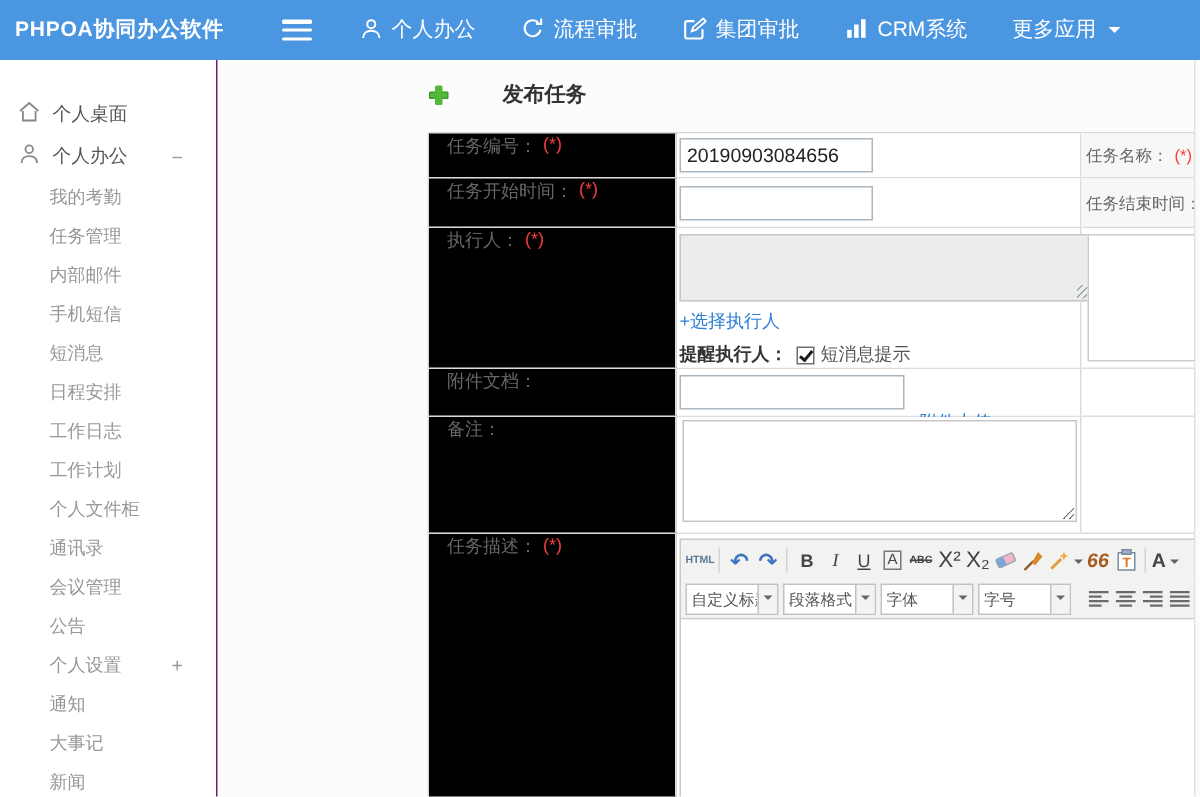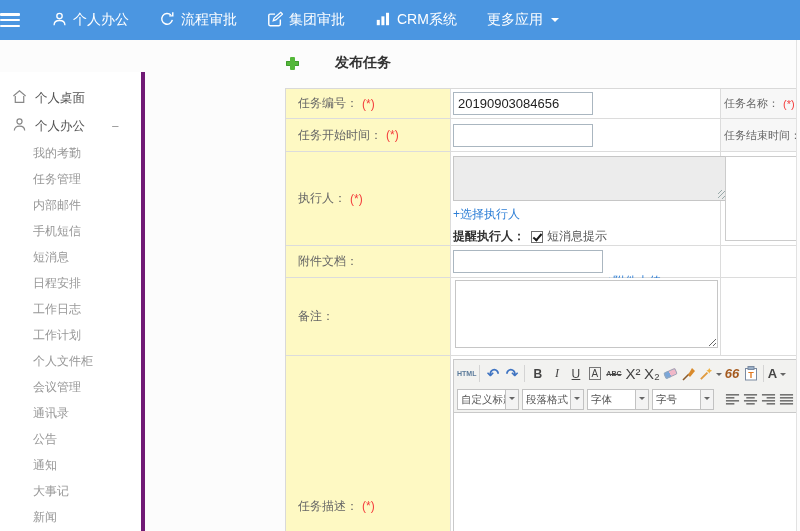--- a/index.html
+++ b/index.html
@@ -12,47 +12,47 @@
   .brand { margin-left:10px; width:178px; font-size:14px; font-weight:bold; letter-spacing:.5px; }
   .burger { width:20px; height:14px; display:flex; flex-direction:column; justify-content:space-between; cursor:pointer; }
   .burger i { display:block; height:2.5px; background:#fff; border-radius:1px; }
   .nav { display:flex; align-items:center; margin-left:32px; }
   .nav-item { display:flex; align-items:center; margin-right:30px; font-size:14px; cursor:pointer; white-space:nowrap; }
   .nav-item svg { margin-right:6px; }
   .caret-w { width:0; height:0; border:4px solid transparent; border-top-color:#fff; margin-left:8px; margin-top:4px; }
 
   
   .sidebar { position:absolute; top:40px; left:0; width:145px; bottom:0;
-    background:#fff; border-right:4px solid #701a75; overflow:hidden; padding-top:12px;margin-top:32px; }
+    background:#fff; border-right:1px solid #701a75; overflow:hidden; padding-top:22px; }
   .side-top { height:28px; display:flex; align-items:center; padding-left:12px; font-size:12.5px; color:#555; cursor:pointer; }
   .side-top svg { margin-right:8px; }
   .side-sub { height:26px; display:flex; align-items:center; padding-left:33px; font-size:12px; color:#979797; cursor:pointer; }
   .toggle { margin-left:auto; margin-right:22px; color:#999; font-size:13px; }
 
   
   .content { position:absolute; top:40px; left:146px; width:651px; bottom:0;
     background:#fcfcfc; border-right:1px solid #e2e2e2; overflow:hidden; }
   .page-header { position:absolute; left:140px; top:14px; display:flex; align-items:center;gap:29px; }
   .plusico { position:relative; width:13px; height:13px; margin-right:7px; }
   .plusico::before { content:""; position:absolute; left:0; top:4px; width:13px; height:5px; background:#54b83a; border-radius:1px; box-shadow:0 0 0 1px #3f9a2d inset; }
   .plusico::after { content:""; position:absolute; left:4px; top:0; width:5px; height:13px; background:#54b83a; border-radius:1px; }
   .page-title { font-size:14px; font-weight:bold; color:#333; }
 
   
   .ftable { position:absolute; left:139px; top:48px; width:700px;
     border:1px solid #d9d9d9; background:#fff; font-size:12px; color:#666; }
   .frow { display:flex; border-bottom:1px solid #dcdcdc; }
   .frow:last-child { border-bottom:none; }
-  .lcell { width:165px; background:#fef9c3; border-right:1px solid #dcdcdc;
-    display:flex; align-items:center; padding-left:12px; white-space:nowrap; }
+  .lcell { width:165px; background:#000000; border-right:1px solid #dcdcdc;
+    display:flex; padding-left:12px; white-space:nowrap; }
   .icell { width:270px; background:#fff; border-right:1px solid #dcdcdc; display:flex; align-items:center; padding-left:2px; position:relative; }
   .rcell { flex:1; display:flex; align-items:center; padding-left:3px; white-space:nowrap; overflow:hidden; font-size:11px; position:relative; }
   .gray { background:#f7f7f7; }
   .req { color:#f43d3d; margin-left:4px; }
-  .txt { height:23px; width:140px; border:1px solid #aab6c0; font-size:13px; color:#222; padding:1px 4px; background:#fff; outline:none; }
+  .txt { height:23px; width:129px; border:1px solid #aab6c0; font-size:13px; color:#222; padding:1px 4px; background:#fff; outline:none; }
   .link { color:#2e7fd6; font-size:12px; text-decoration:none; cursor:pointer;margin-top:39px; }
   .r1 { height:30px; }
   .r2 { height:33px; }
   .r3 { height:94px; }
   .r4 { height:32px; }
   .r5 { height:78px; }
   .r6 { height:300px; }
   .col-stack { display:flex; flex-direction:column; align-items:flex-start; justify-content:flex-start; padding-top:4px; }
   .exec-box { width:276px; height:50px; background:#ececec; border:1px solid #c6c6c6; position:relative; }
   .rhandle { position:absolute; right:1px; bottom:1px; width:9px; height:9px;
@@ -93,20 +93,21 @@
   .combo-txt { width:47px; padding:0 3px; font-size:10.5px; color:#555; overflow:hidden; white-space:nowrap; }
   .combo-btn { width:13px; height:100%; border-left:1px solid #c2c2c2; background:#f3f3f3; display:flex; align-items:center; justify-content:center; }
   .combo-btn .caret-g { margin:0; }
   .edbody { height:242px; background:#fff; cursor:text; }
   .alignico { margin:0 1.5px; cursor:pointer; display:flex; align-items:center; }
 </style>
 </head>
 <body>
 
 <div class="topbar">
+  <div class="brand">PHPOA协同办公软件</div>
   <div class="burger">
       <i></i>
       <i></i>
       <i></i>
     </div>
   <div class="nav">
     <div class="nav-item">
       <span><svg width="15" height="16" viewBox="0 0 18 18" fill="none" stroke="#fff" stroke-width="1.6">
             <circle cx="9" cy="5.5" r="3.2"></circle>
             <path d="M2.5 16.5c0-4 3-5.7 6.5-5.7s6.5 1.7 6.5 5.7"></path>
@@ -179,28 +180,32 @@
   <div class="side-sub">
       <span>工作日志</span>
     </div>
   <div class="side-sub">
       <span>工作计划</span>
     </div>
   <div class="side-sub">
       <span>个人文件柜</span>
     </div>
   <div class="side-sub">
+      <span>通讯录</span>
+    </div>
+  <div class="side-sub">
       <span>会议管理</span>
     </div>
   <div class="side-sub">
-      <span>通讯录</span>
-    </div>
-  <div class="side-sub">
       <span>公告</span>
     </div>
+  <div class="side-sub">
+    <span>个人设置</span>
+    <span class="toggle">+</span>
+  </div>
   <div class="side-sub">
       <span>通知</span>
     </div>
   <div class="side-sub">
       <span>大事记</span>
     </div>
   <div class="side-sub">
       <span>新闻</span>
     </div>
   <div class="side-sub">

